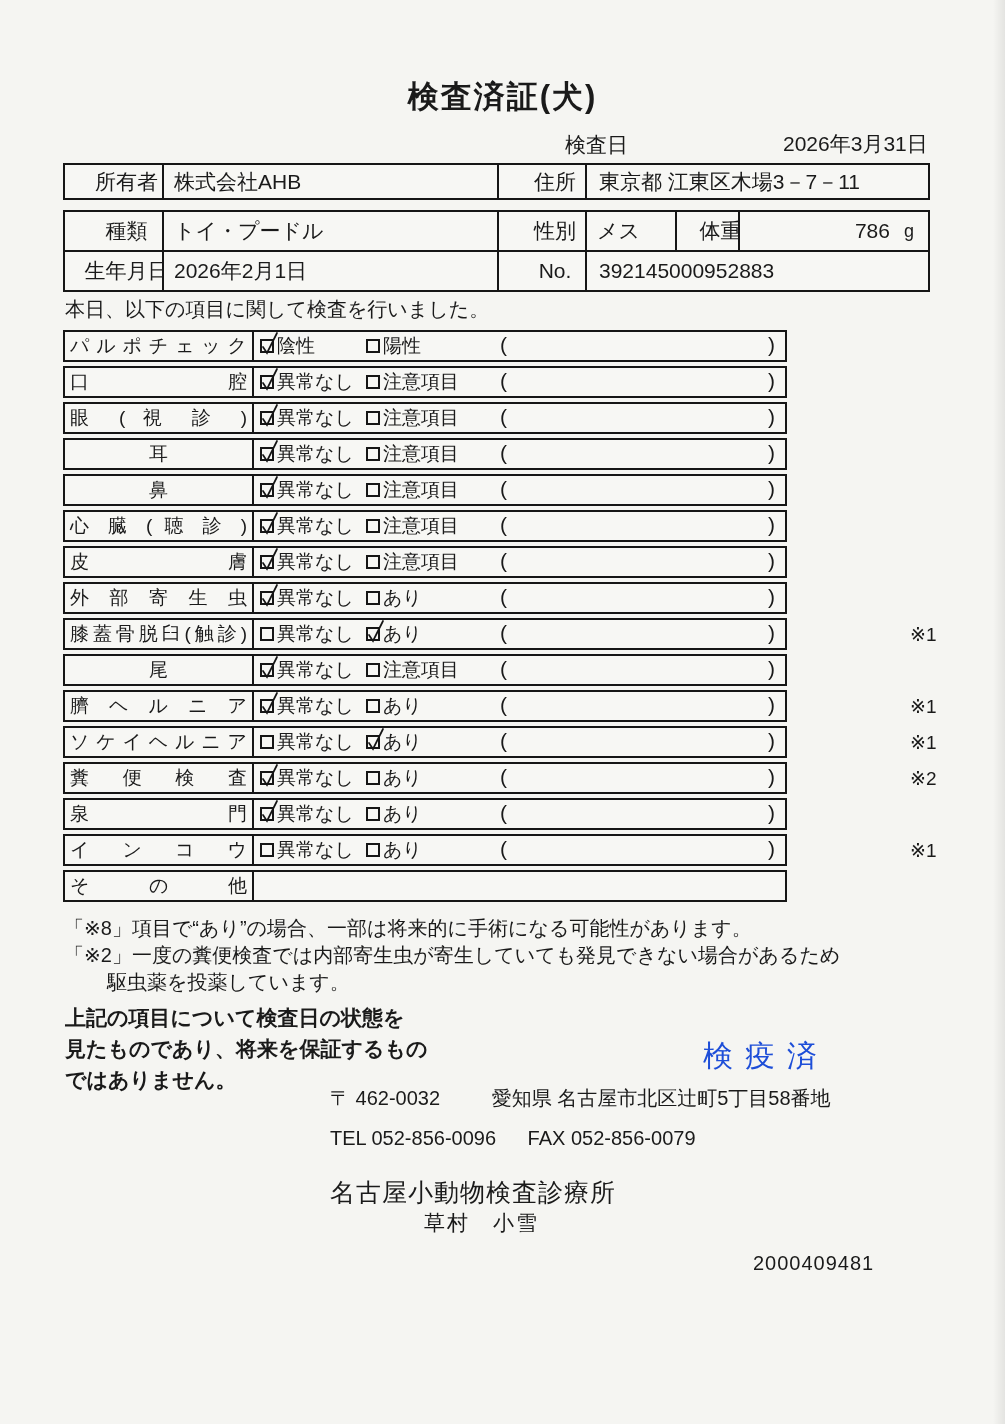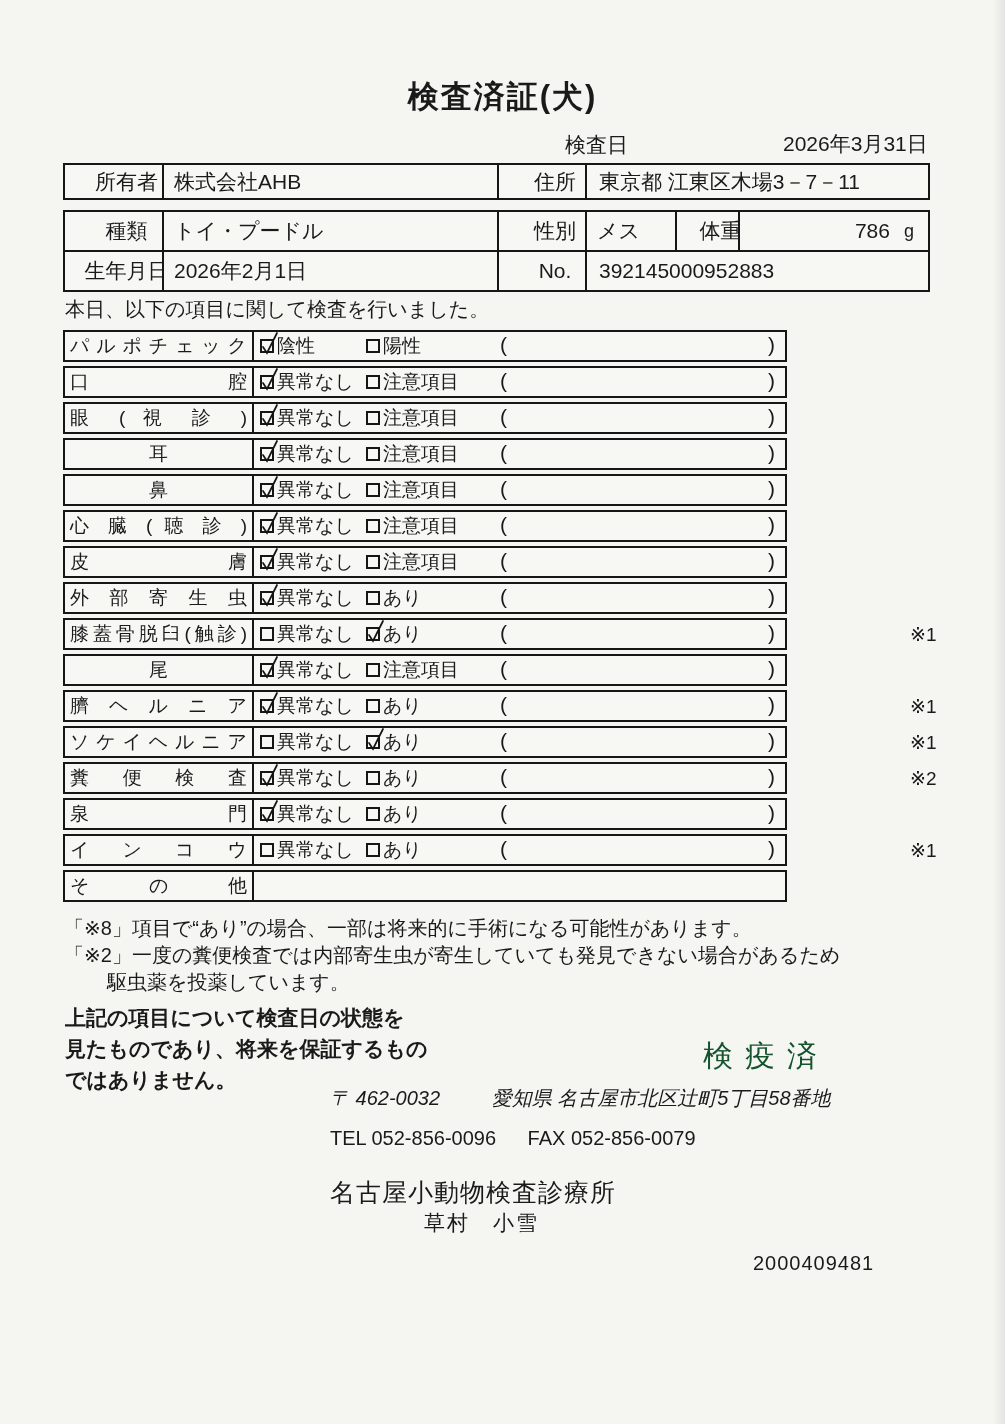--- a/index.html
+++ b/index.html
@@ -68,23 +68,23 @@
   .p-open { left: 246px; }
   .p-close { right: 10px; }
   .row-note { position: absolute; left: 845px; top: 3px; font-size: 19px; white-space: nowrap; }
 
   #footnotes { top: 915px; left: 64px; font-size: 20px; line-height: 27px; }
   #footnote-2 { padding-left: 43px; text-indent: -43px; white-space: pre-line; }
 
   #disclaimer { top: 1002px; left: 65px; font-size: 21px; font-weight: 600;
     line-height: 31px; white-space: pre-line; }
 
-  #stamp { top: 1036px; left: 703px; font-size: 30px; letter-spacing: 12px; color: #14532d; }
-
-  #addr-line { top: 1085px; left: 330px; font-size: 20px; white-space: nowrap; font-style: italic; }
+  #stamp { top: 1036px; left: 703px; font-size: 30px; letter-spacing: 12px; color: #1d4ed8; }
+
+  #addr-line { top: 1085px; left: 330px; font-size: 20px; white-space: nowrap; }
   #addr-line .postal { margin-right: 46px; }
   #tel-line { top: 1127px; left: 330px; font-size: 20px; white-space: nowrap; }
   #tel-line .tel { margin-right: 26px; }
   #clinic-name { top: 1176px; left: 330px; font-size: 25px; letter-spacing: 1px; }
   #vet-name { top: 1209px; left: 424px; font-size: 21px; letter-spacing: 2px; }
   #serial { top: 1252px; left: 753px; font-size: 20px; letter-spacing: 1px; }
 </style>
 </head>
 <body>
 

